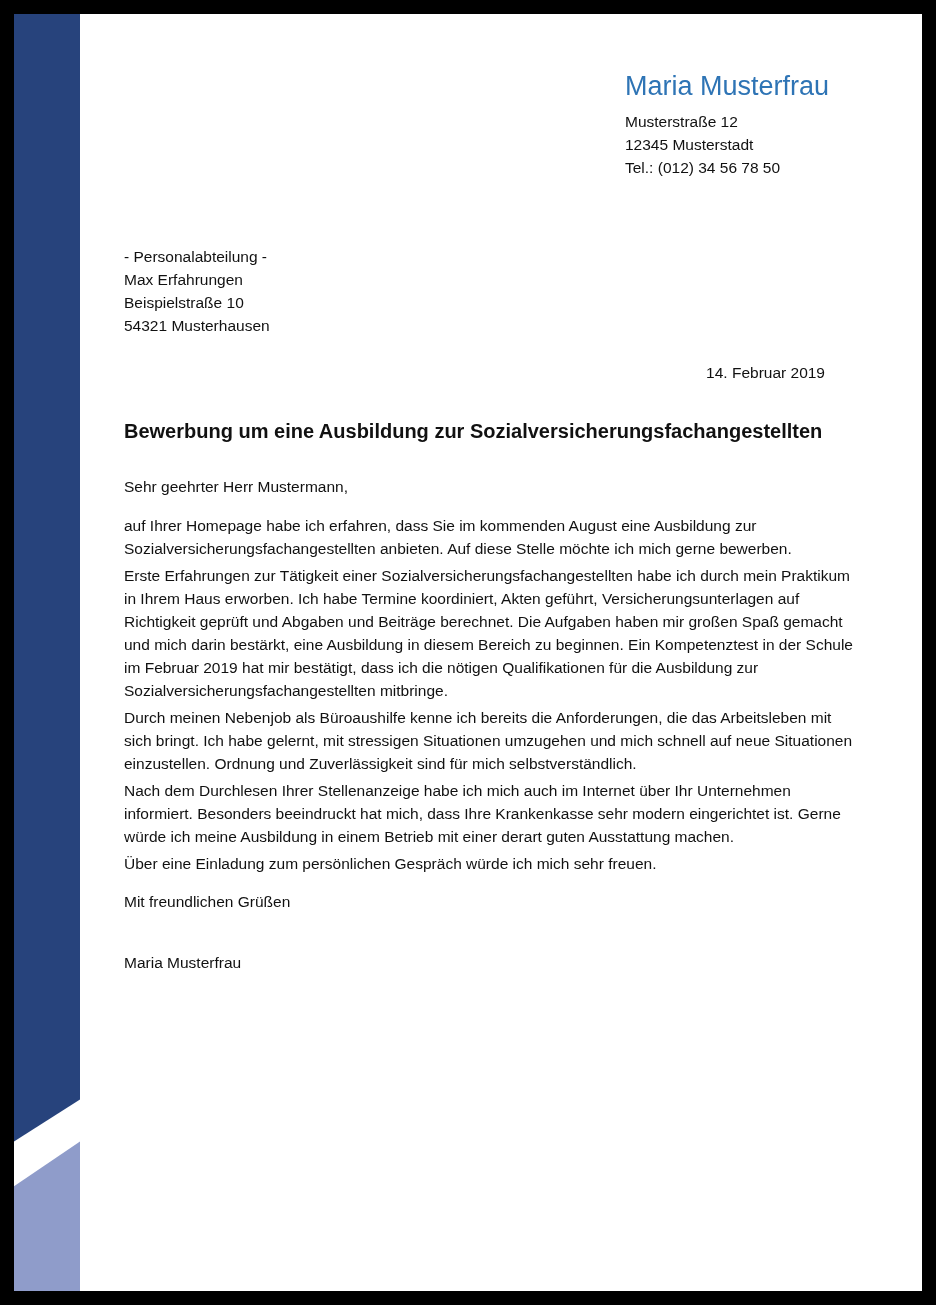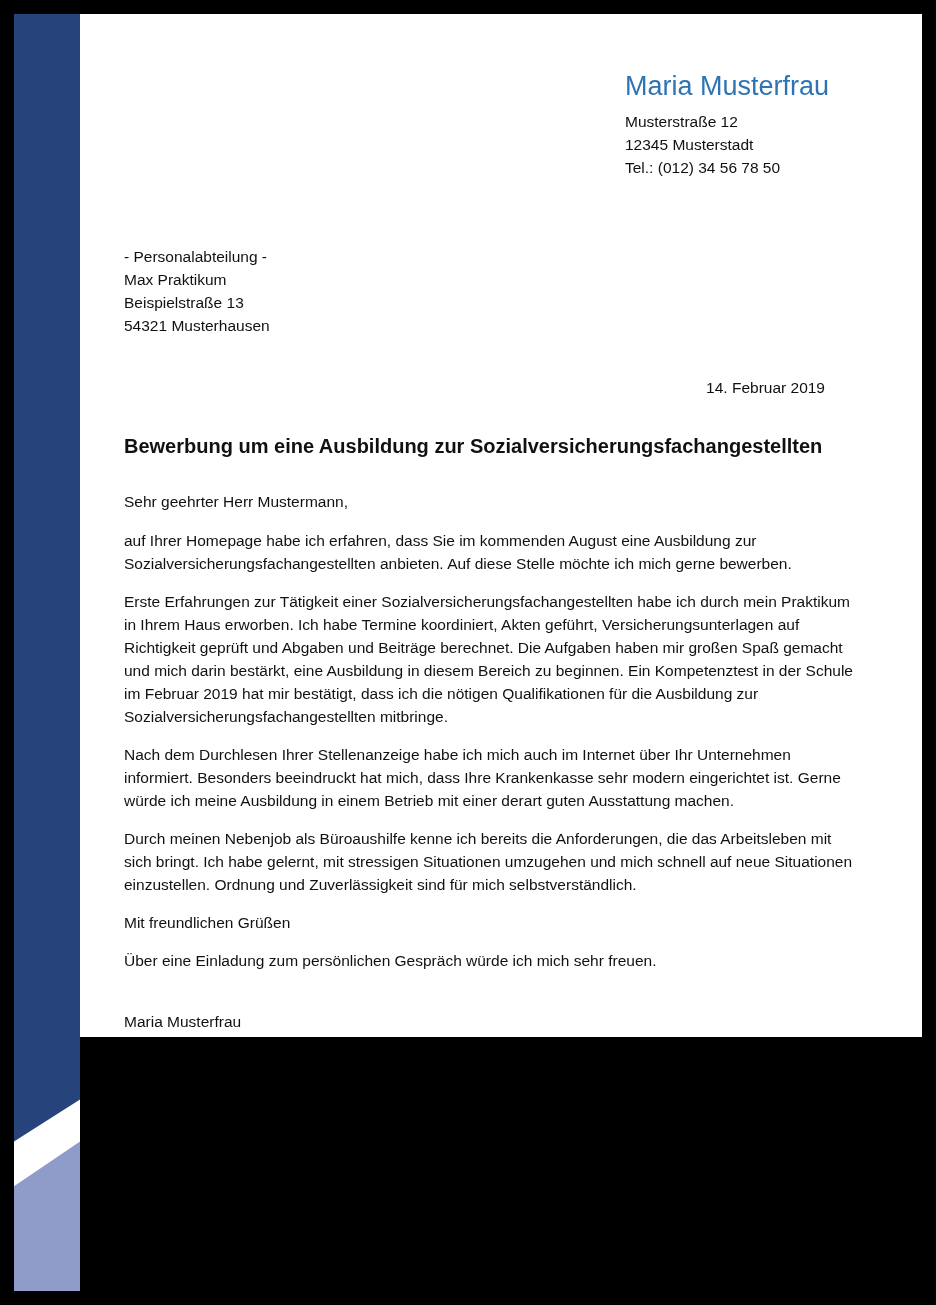--- a/index.html
+++ b/index.html
@@ -37,21 +37,21 @@
     inset: 0;
     background: #8f9cca;
     clip-path: polygon(0 91.8%, 100% 88.3%, 100% 100%, 0 100%);
   }
   
   .page {
     position: absolute;
     left: 80px;
     top: 14px;
     width: 842px;
-    height: 1023px;
+    height: 1277px;
     background: #ffffff;
     box-sizing: border-box;
     padding: 56px 67px 0 44px;
     color: #111111;
     font-size: 15.5px;
     line-height: 23px;
   }
   .sender {
     margin-left: 501px;
   }
@@ -63,34 +63,34 @@
     font-weight: 400;
     white-space: nowrap;
   }
   .sender-line, .recipient-line {
     margin: 0;
   }
   .recipient {
     margin-top: 66px;
   }
   .date-line {
-    margin-top: 39px;
+    margin-top: 24px;
     text-align: right;
     padding-right: 30px;
   }
   .subject {
     margin-top: 36px;
     font-weight: bold;
     font-size: 20px;
   }
   .salutation {
     margin-top: 32px;
   }
   .para {
-    margin: 15px 0 0 0;
+    margin: 4px 0 0 0;
     max-width: 735px;
   }
   .closing {
     margin-top: 15px;
   }
   .signature {
     margin-top: 38px;
   }
 </style>
 </head>
@@ -107,35 +107,35 @@
 
     <div class="sender">
       <p class="sender-name">Maria Musterfrau</p>
       <p class="sender-line">Musterstraße 12</p>
       <p class="sender-line">12345 Musterstadt</p>
       <p class="sender-line">Tel.: (012) 34 56 78 50</p>
     </div>
 
     <div class="recipient">
       <p class="recipient-line">- Personalabteilung -</p>
-      <p class="recipient-line">Max Praktikum</p>
-      <p class="recipient-line">Beispielstraße 13</p>
+      <p class="recipient-line">Max Erfahrungen</p>
+      <p class="recipient-line">Beispielstraße 10</p>
       <p class="recipient-line">54321 Musterhausen</p>
     </div>
 
     <p class="date-line">14. Februar 2019</p>
 
     <p class="subject">Bewerbung um eine Ausbildung zur Sozialversicherungsfachangestellten</p>
 
     <p class="salutation">Sehr geehrter Herr Mustermann,</p>
 
     <p class="para">auf Ihrer Homepage habe ich erfahren, dass Sie im kommenden August eine Ausbildung zur Sozialversicherungsfachangestellten anbieten. Auf diese Stelle möchte ich mich gerne bewerben.</p>
     <p class="para">Erste Erfahrungen zur Tätigkeit einer Sozialversicherungsfachangestellten habe ich durch mein Praktikum in Ihrem Haus erworben. Ich habe Termine koordiniert, Akten geführt, Versicherungsunterlagen auf Richtigkeit geprüft und Abgaben und Beiträge berechnet. Die Aufgaben haben mir großen Spaß gemacht und mich darin bestärkt, eine Ausbildung in diesem Bereich zu beginnen. Ein Kompetenztest in der Schule im Februar 2019 hat mir bestätigt, dass ich die nötigen Qualifikationen für die Ausbildung zur Sozialversicherungsfachangestellten mitbringe.</p>
+    <p class="para">Durch meinen Nebenjob als Büroaushilfe kenne ich bereits die Anforderungen, die das Arbeitsleben mit sich bringt. Ich habe gelernt, mit stressigen Situationen umzugehen und mich schnell auf neue Situationen einzustellen. Ordnung und Zuverlässigkeit sind für mich selbstverständlich.</p>
     <p class="para">Nach dem Durchlesen Ihrer Stellenanzeige habe ich mich auch im Internet über Ihr Unternehmen informiert. Besonders beeindruckt hat mich, dass Ihre Krankenkasse sehr modern eingerichtet ist. Gerne würde ich meine Ausbildung in einem Betrieb mit einer derart guten Ausstattung machen.</p>
-    <p class="para">Durch meinen Nebenjob als Büroaushilfe kenne ich bereits die Anforderungen, die das Arbeitsleben mit sich bringt. Ich habe gelernt, mit stressigen Situationen umzugehen und mich schnell auf neue Situationen einzustellen. Ordnung und Zuverlässigkeit sind für mich selbstverständlich.</p>
+    <p class="para">Über eine Einladung zum persönlichen Gespräch würde ich mich sehr freuen.</p>
+
     <p class="para closing">Mit freundlichen Grüßen</p>
-
-    <p class="para">Über eine Einladung zum persönlichen Gespräch würde ich mich sehr freuen.</p>
 
     <p class="signature">Maria Musterfrau</p>
 
   </div>
 </div>
 
 </body></html>

